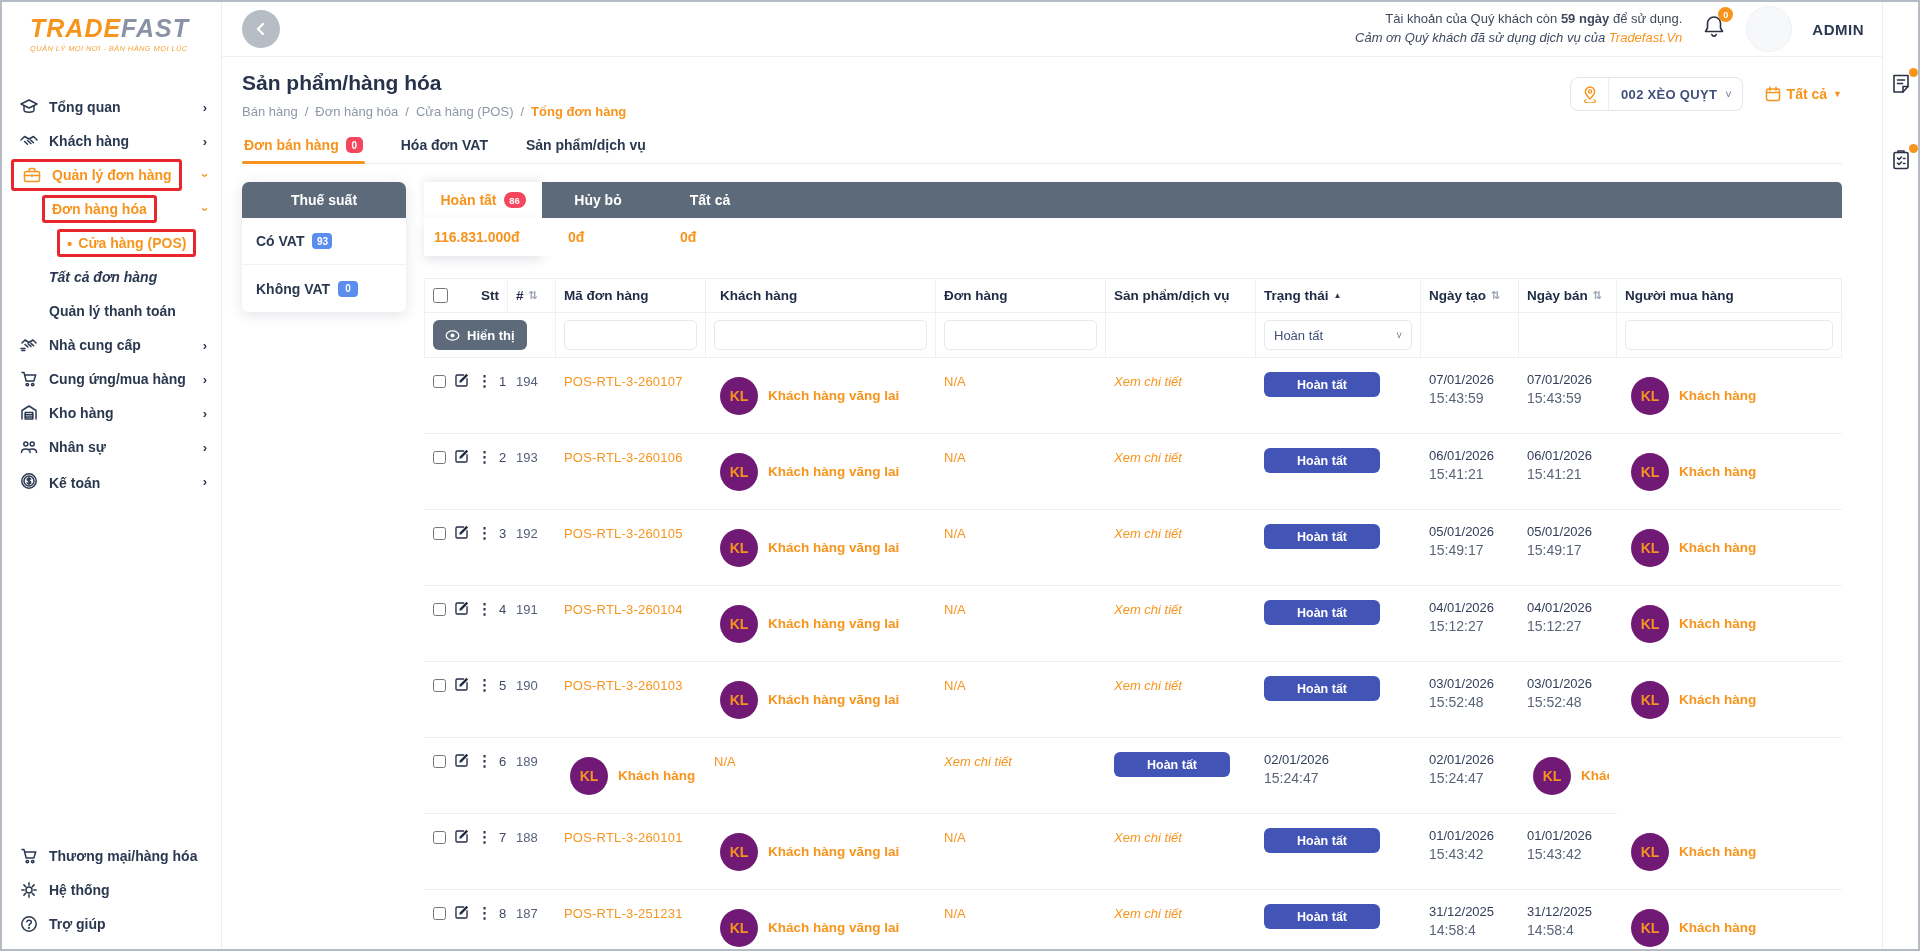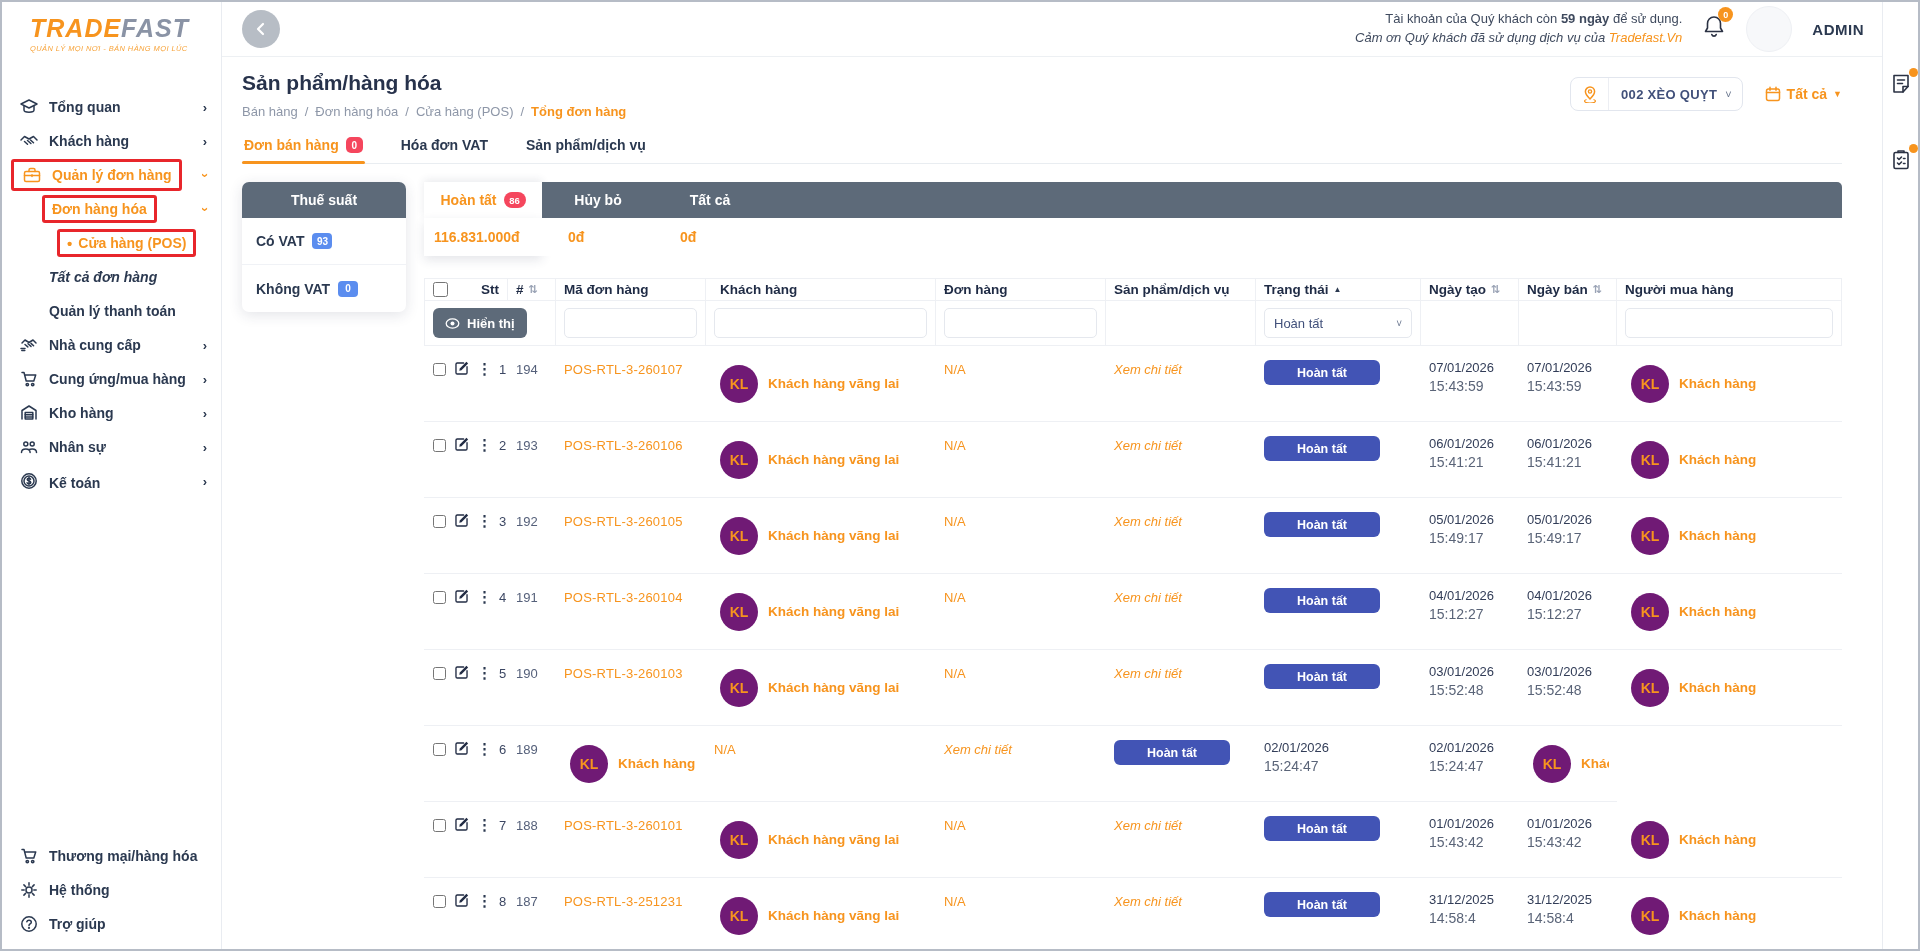--- a/index.html
+++ b/index.html
@@ -83,21 +83,21 @@
   .st-label.activ { background:#fff; color:#f7941e; box-shadow:0 -2px 8px rgba(40,50,80,.10); }
   .st-filler { background:#5d6a79; border-radius:0 5px 0 0; }
   .st-amount { display:flex; align-items:center; font-size:14px; font-weight:bold; color:#f7941e; background:#fff; padding-left:14px; }
   .st-amount.activ { box-shadow:0 4px 10px rgba(40,50,80,.12); padding-left:10px; }
   .st-amount.shift { padding-left:26px; }
   .st-badge { min-width:22px; height:16px; border-radius:8px; background:#f5465d; color:#fff; font-size:9.5px; font-weight:bold; display:flex; align-items:center; justify-content:center; padding:0 4px; }
 
   
   .grid-table { margin-top:22px; flex:1; min-height:0; overflow:hidden; display:flex; flex-direction:column; }
   .tgrid { display:grid; grid-template-columns:84px 48px 150px 230px 170px 150px 165px 98px 98px minmax(0,1fr); }
-  .th { border-top:1px solid #eef0f4; border-bottom:1px solid #eef0f4; border-right:1px solid #eef0f4; padding:3px 8px; font-size:13.5px; font-weight:bold; color:#1f2b45; display:flex; align-items:center; gap:5px; background:#fff; white-space:nowrap; }
+  .th { border-top:1px solid #eef0f4; border-bottom:1px solid #eef0f4; border-right:1px solid #eef0f4; padding:9px 8px; font-size:13.5px; font-weight:bold; color:#1f2b45; display:flex; align-items:center; gap:5px; background:#fff; white-space:nowrap; }
   .th:first-child { border-left:1px solid #eef0f4; }
   .th.right { justify-content:flex-end; }
   .sort-glyph { color:#9aa3b5; font-size:11px; }
   .sort-asc { color:#2b3950; font-size:8px; }
   .fc { border-bottom:1px solid #eef0f4; border-right:1px solid #eef0f4; padding:7px 8px; display:flex; align-items:center; background:#fff; }
   .fc:first-child { border-left:1px solid #eef0f4; }
   .show-btn { height:30px; background:#5d6a79; border:none; color:#fff; font-size:13px; font-weight:bold; border-radius:6px; padding:0 12px; display:flex; align-items:center; gap:7px; cursor:pointer; font-family:inherit; }
   .f-input { width:100%; height:30px; border:1px solid #e5e8ee; border-radius:5px; padding:0 8px; font-size:13px; color:#3d4a6b; font-family:inherit; outline:none; }
   .f-select { width:100%; height:30px; border:1px solid #e5e8ee; border-radius:5px; padding:0 9px; font-size:13px; color:#41507a; display:flex; align-items:center; cursor:pointer; background:#fff; }
   .f-select .chev { margin-left:auto; color:#6b7890; font-size:10px; }

